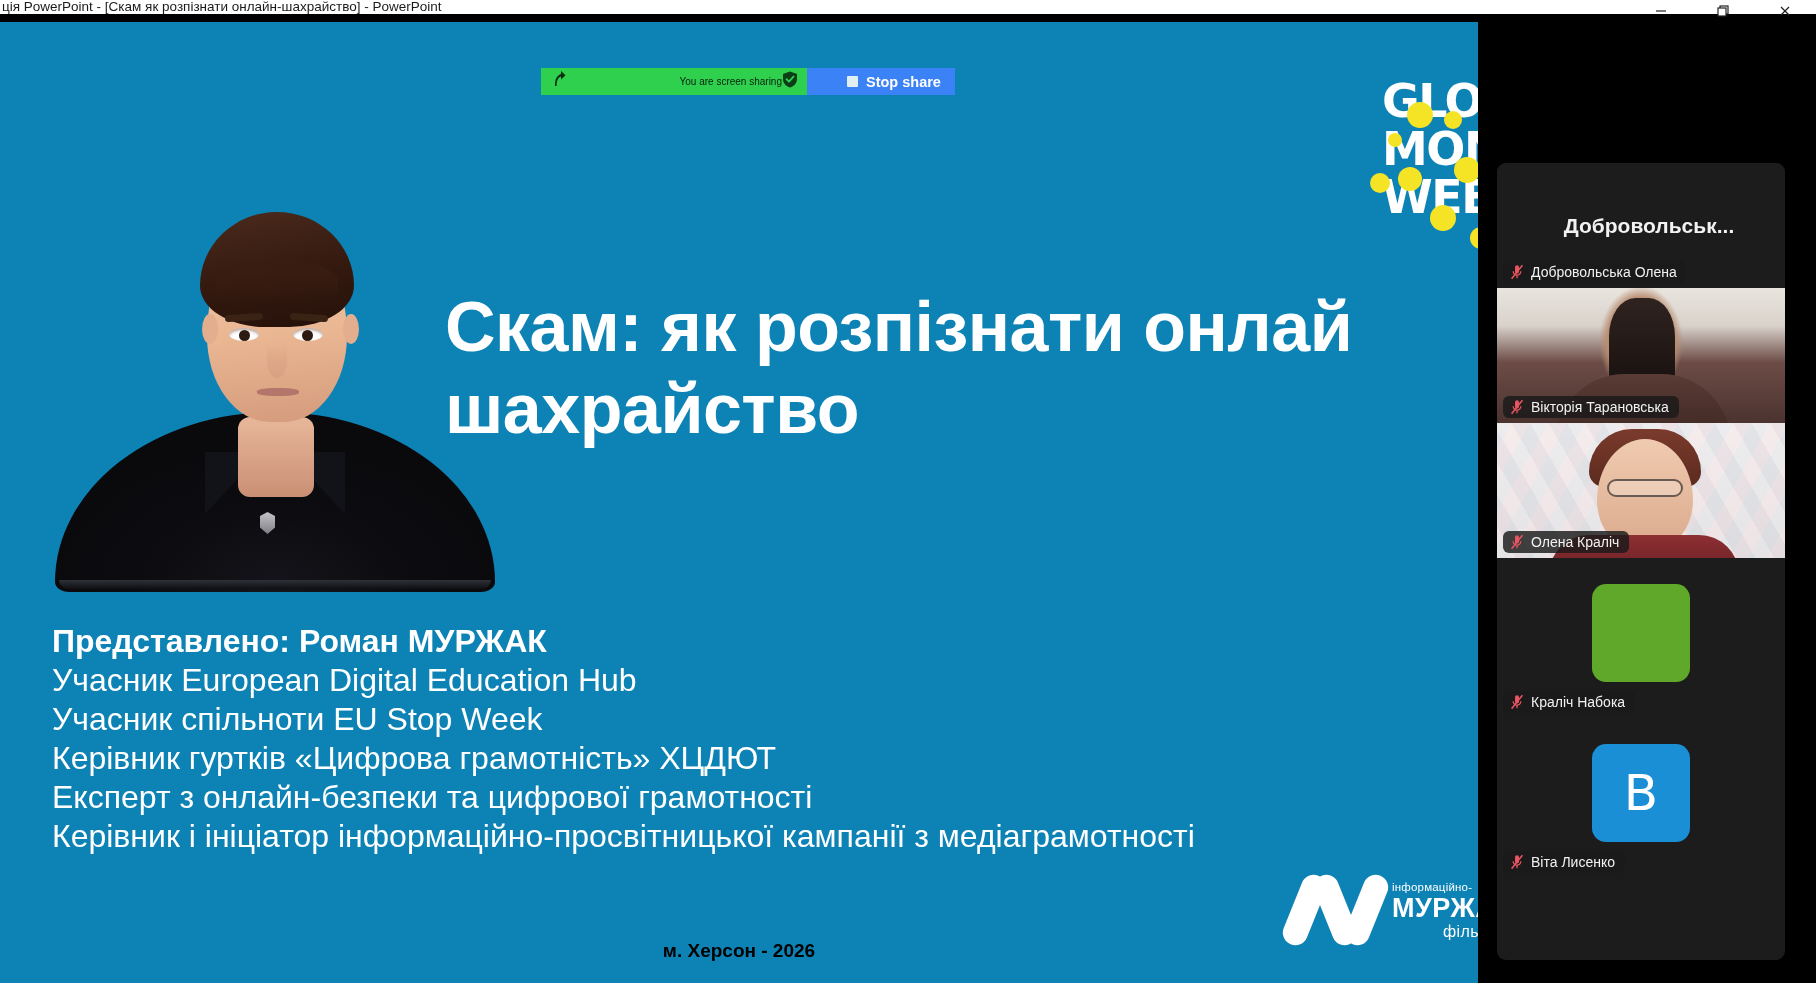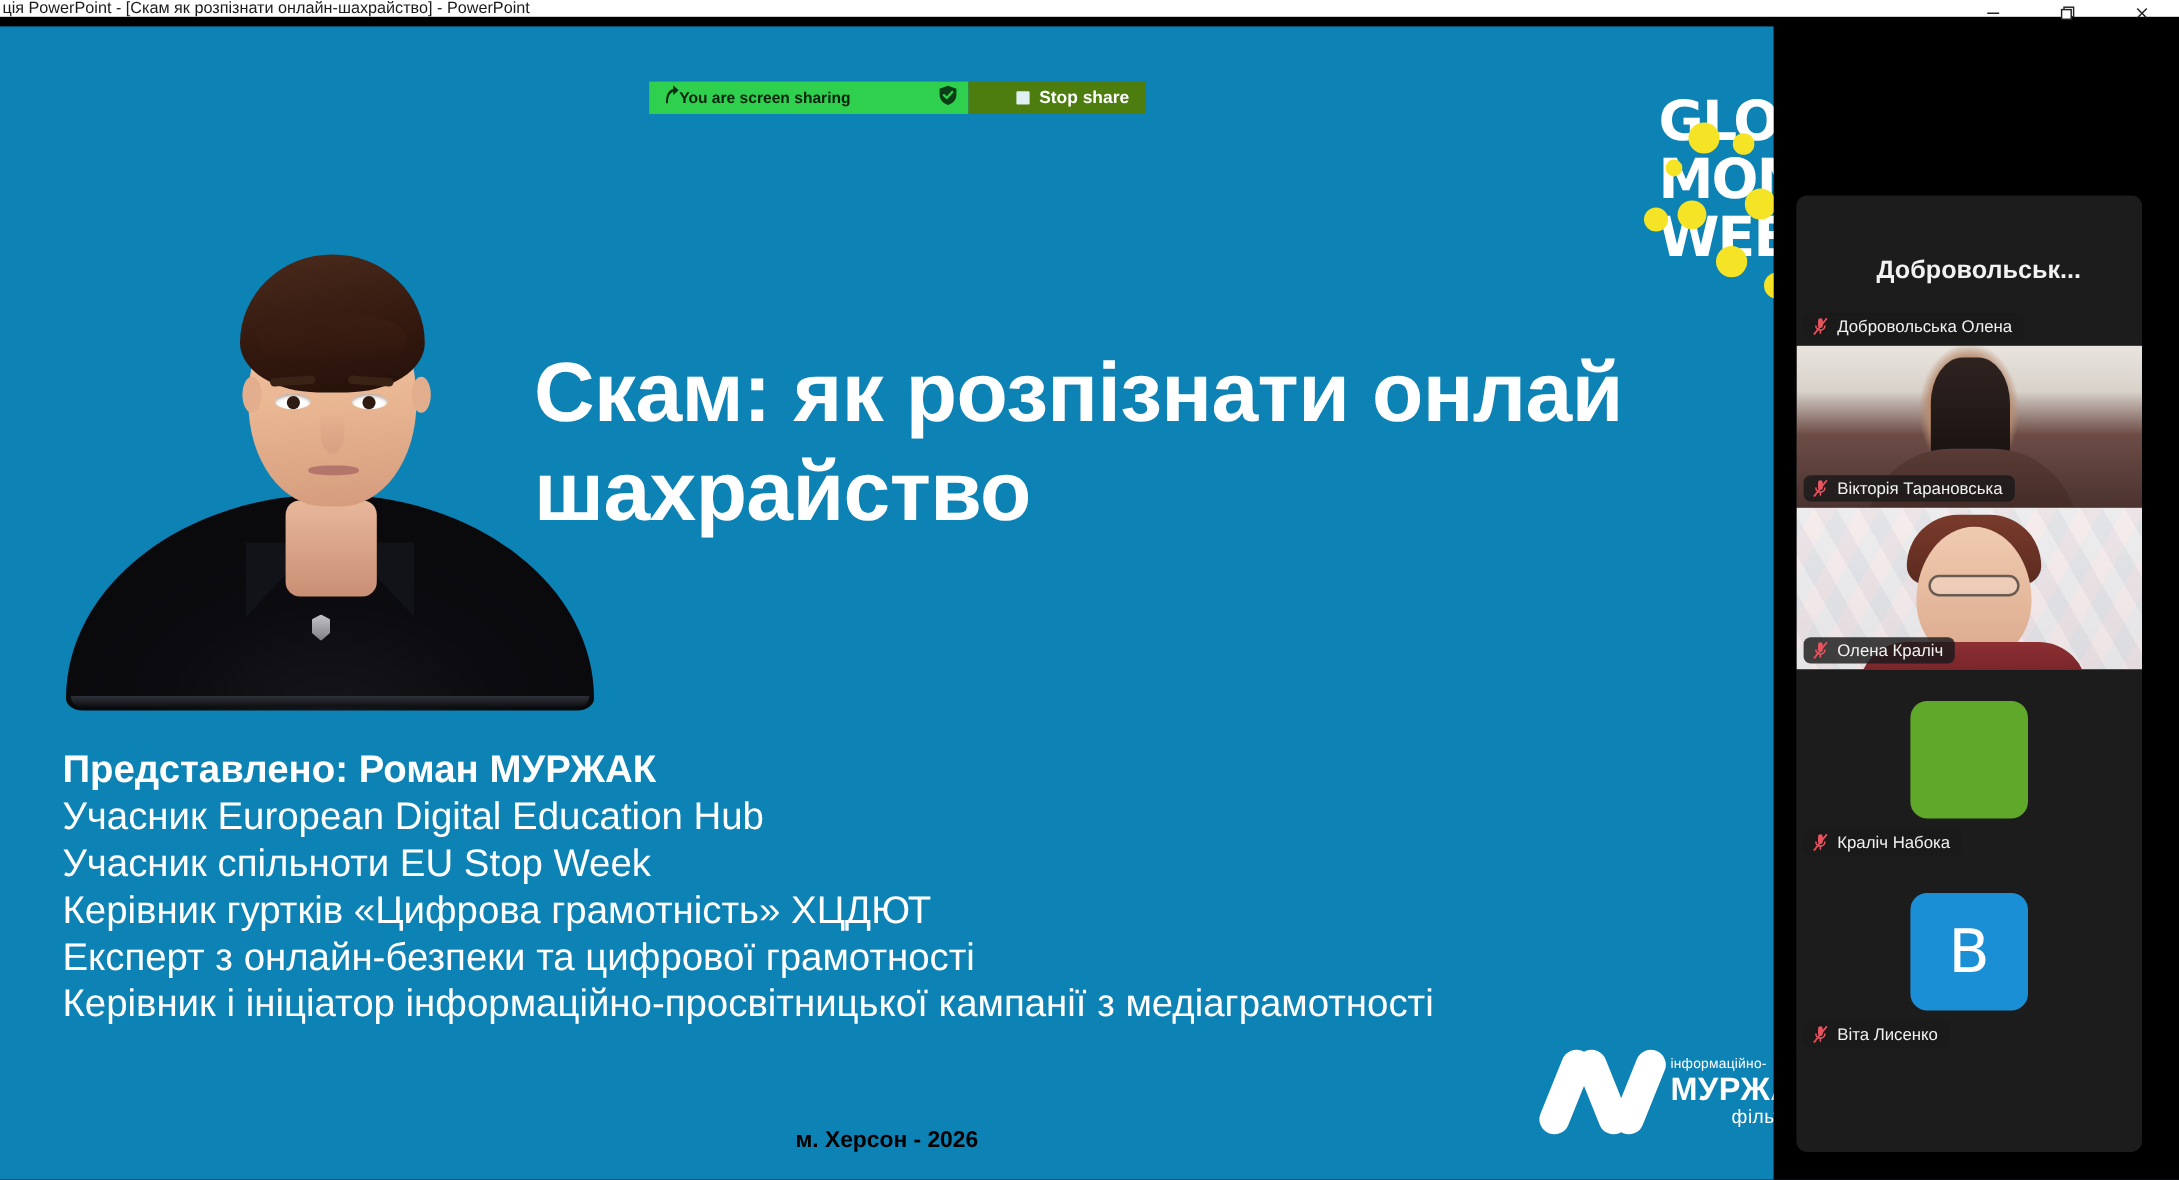--- a/index.html
+++ b/index.html
@@ -216,22 +216,22 @@
   }
   #share-status {
     background: #2fd04e;
     display: flex; align-items: center;
     padding: 0 9px;
     gap: 0;
     width: 266px;
     justify-content: space-between;
   }
   #share-status .label {
-    color: #07220d; font-size: 13px; font-weight: 700;
-    flex: 1; text-align: left;
+    color: #07220d; font-size: 10px; font-weight: 400;
+    flex: 1; text-align: right;
   }
   #stop-share {
     background: #e02020;
     display: flex; align-items: center; gap: 8px;
     padding: 0 14px 0 11px;
     cursor: pointer;
   }
   #stop-share .sq {
     width: 11px; height: 11px; background: #dfeff2; border-radius: 1px;
   }
@@ -442,21 +442,21 @@
       </svg>
     </span>
     <span class="label">You are screen sharing</span>
     <span>
       <svg width="16" height="17" viewBox="0 0 16 17">
         <path d="M8 0.5 L15 3 V8 C15 12.3 11.8 15.4 8 16.5 C4.2 15.4 1 12.3 1 8 V3 Z" fill="#0b3d16"></path>
         <path d="M4.6 8.3 L7 10.6 L11.5 5.6" stroke="#2fd04e" stroke-width="1.9" fill="none" stroke-linecap="round" stroke-linejoin="round"></path>
       </svg>
     </span>
   </div>
-  <div id="stop-share" style="background: #4d7c0f; padding-left: 40px;">
+  <div id="stop-share" style="background: #3b82f6; padding-left: 40px;">
     <span class="sq"></span>
     <span class="label">Stop share</span>
   </div>
 </div>
 
 <div id="participants" style="background: rgb(28, 28, 28);">
 
   <div class="tile t-name">
     <div class="tile-centername">Добровольськ...</div>
     <div class="namebadge">

